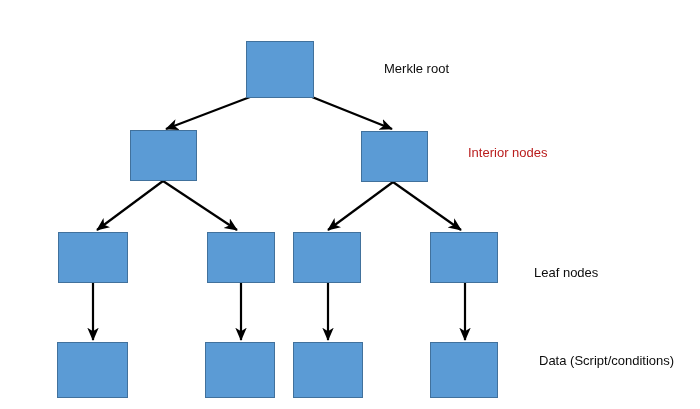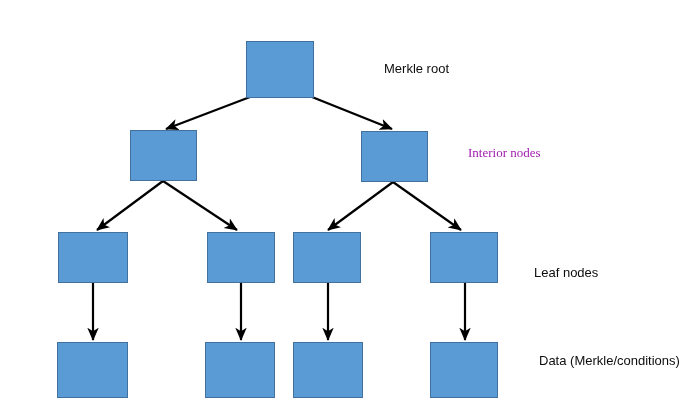--- a/index.html
+++ b/index.html
@@ -73,18 +73,18 @@
       <div class="node-box" style="left: 207px; top: 232px; width: 68px; height: 51px; background: rgb(91, 155, 213); border-color: rgb(65, 113, 156);"></div>
       <div class="node-box" style="left: 293px; top: 232px; width: 68px; height: 51px; background: rgb(91, 155, 213); border-color: rgb(65, 113, 156);"></div>
       <div class="node-box" style="left: 430px; top: 232px; width: 68px; height: 51px; background: rgb(91, 155, 213); border-color: rgb(65, 113, 156);"></div>
       <div class="node-box" style="left: 57px; top: 342px; width: 71px; height: 56px; background: rgb(91, 155, 213); border-color: rgb(65, 113, 156);"></div>
       <div class="node-box" style="left: 205px; top: 342px; width: 70px; height: 56px; background: rgb(91, 155, 213); border-color: rgb(65, 113, 156);"></div>
       <div class="node-box" style="left: 293px; top: 342px; width: 70px; height: 56px; background: rgb(91, 155, 213); border-color: rgb(65, 113, 156);"></div>
       <div class="node-box" style="left: 430px; top: 342px; width: 68px; height: 56px; background: rgb(91, 155, 213); border-color: rgb(65, 113, 156);"></div>
     </div>
   <div id="labels-layer">
       <div class="row-label" style="left: 384px; top: 62px; color: rgb(13, 13, 13);">Merkle root</div>
-      <div class="row-label" style="left: 468px; top: 146px; color: #a21caf; font-family: Liberation Serif, serif;">Interior nodes</div>
+      <div class="row-label" style="left: 468px; top: 146px; color: #b91c1c;">Interior nodes</div>
       <div class="row-label" style="left: 534px; top: 266px; color: rgb(13, 13, 13);">Leaf nodes</div>
-      <div class="row-label" style="left: 539px; top: 354px; color: rgb(13, 13, 13);">Data (Merkle/conditions)</div>
+      <div class="row-label" style="left: 539px; top: 354px; color: rgb(13, 13, 13);">Data (Script/conditions)</div>
     </div>
 
 </div>
 
 </body></html>

